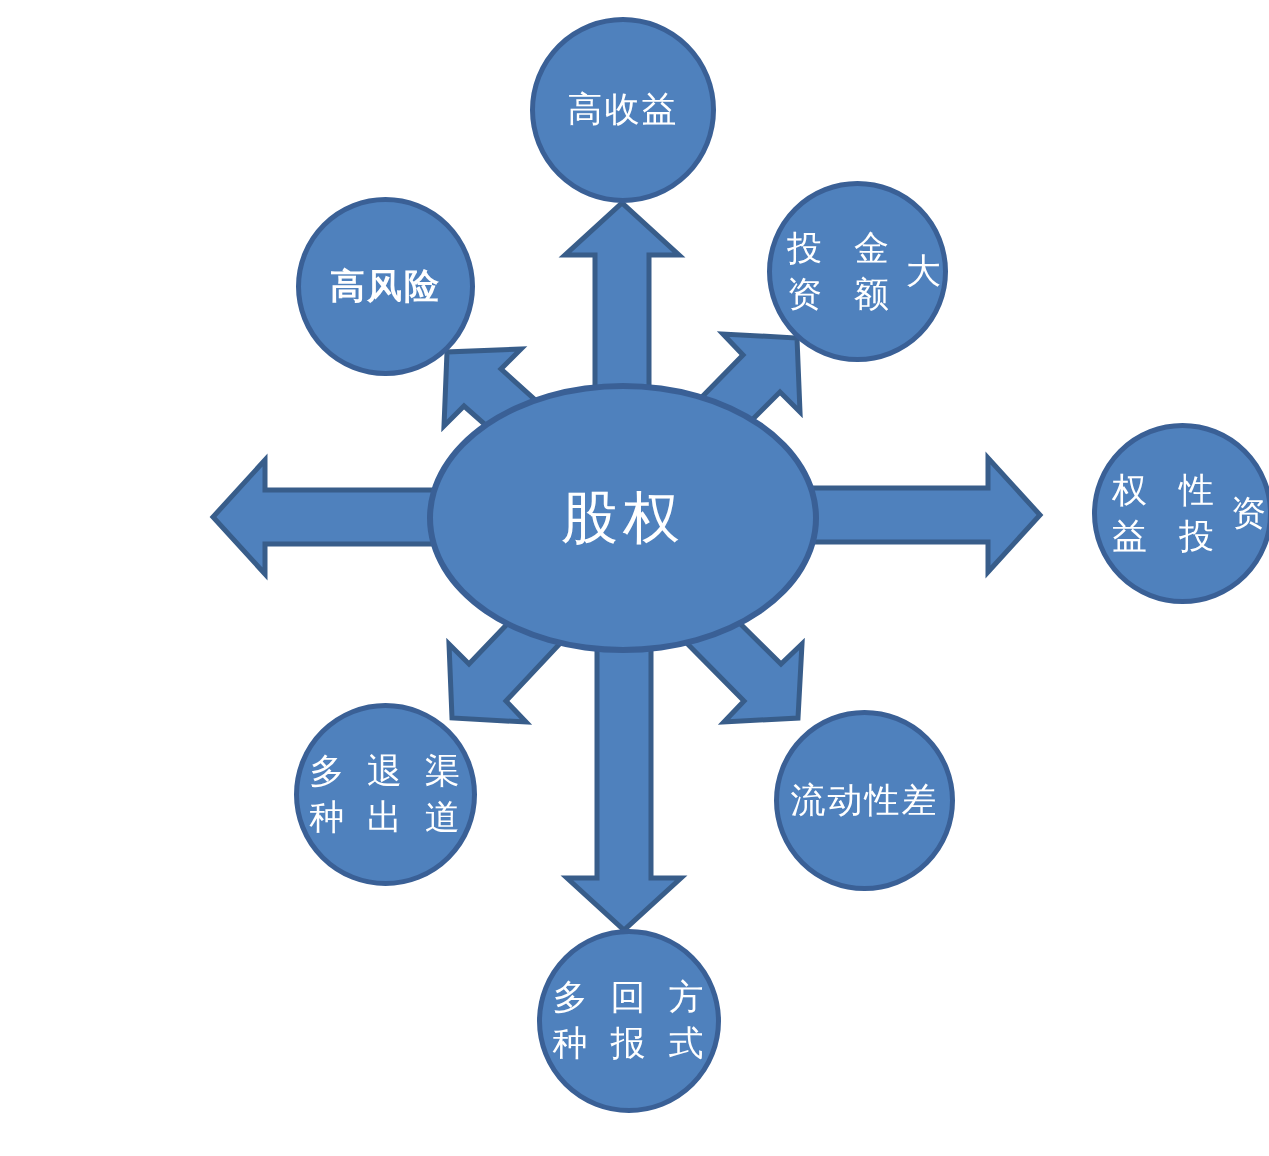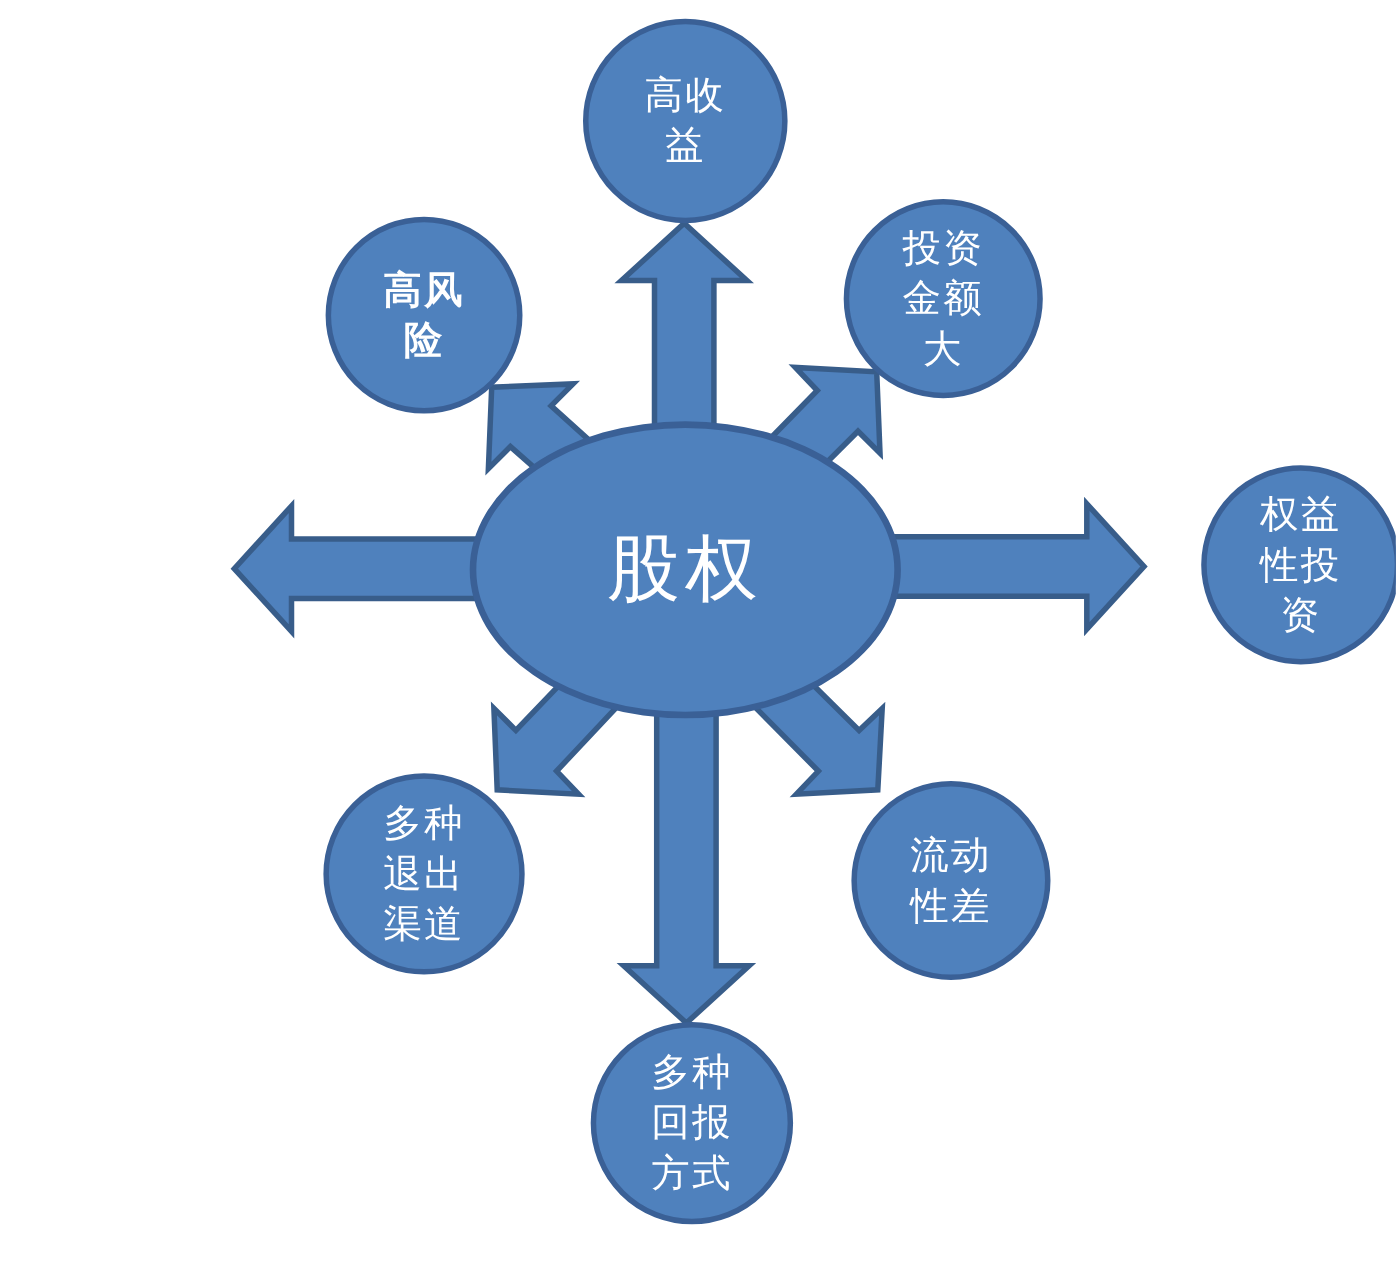--- a/index.html
+++ b/index.html
@@ -19,32 +19,32 @@
     stroke-linejoin:miter;
   }
   .node{
     position:absolute;
     box-sizing:border-box;
     border-radius:50%;
     background:#4f81bd;
     border:5px solid #3a6096;
     color:#ffffff;
     display:flex;
-    flex-direction:column;
+    flex-direction:row;
     align-items:center;
     justify-content:center;
     text-align:center;
     font-size:35px;
     line-height:46px;
     letter-spacing:2px;
   }
   .node .ln{display:block;min-height:0;}
   .center-ellipse{
     border-width:6px;
-    font-size:66px;
+    font-size:57px;
     line-height:82px;
     letter-spacing:5px;
     text-align:center;
   }
   
   .n-top{left:530px;top:17px;width:186px;height:186px;}
   .n-top-left{left:296px;top:197px;width:179px;height:179px;font-weight:bold;}
   .n-top-right{left:767px;top:181px;width:181px;height:181px;}
   .n-left{left:32px;top:425px;width:179px;height:179px;}
   .n-right{left:1092px;top:423px;width:181px;height:181px;}

